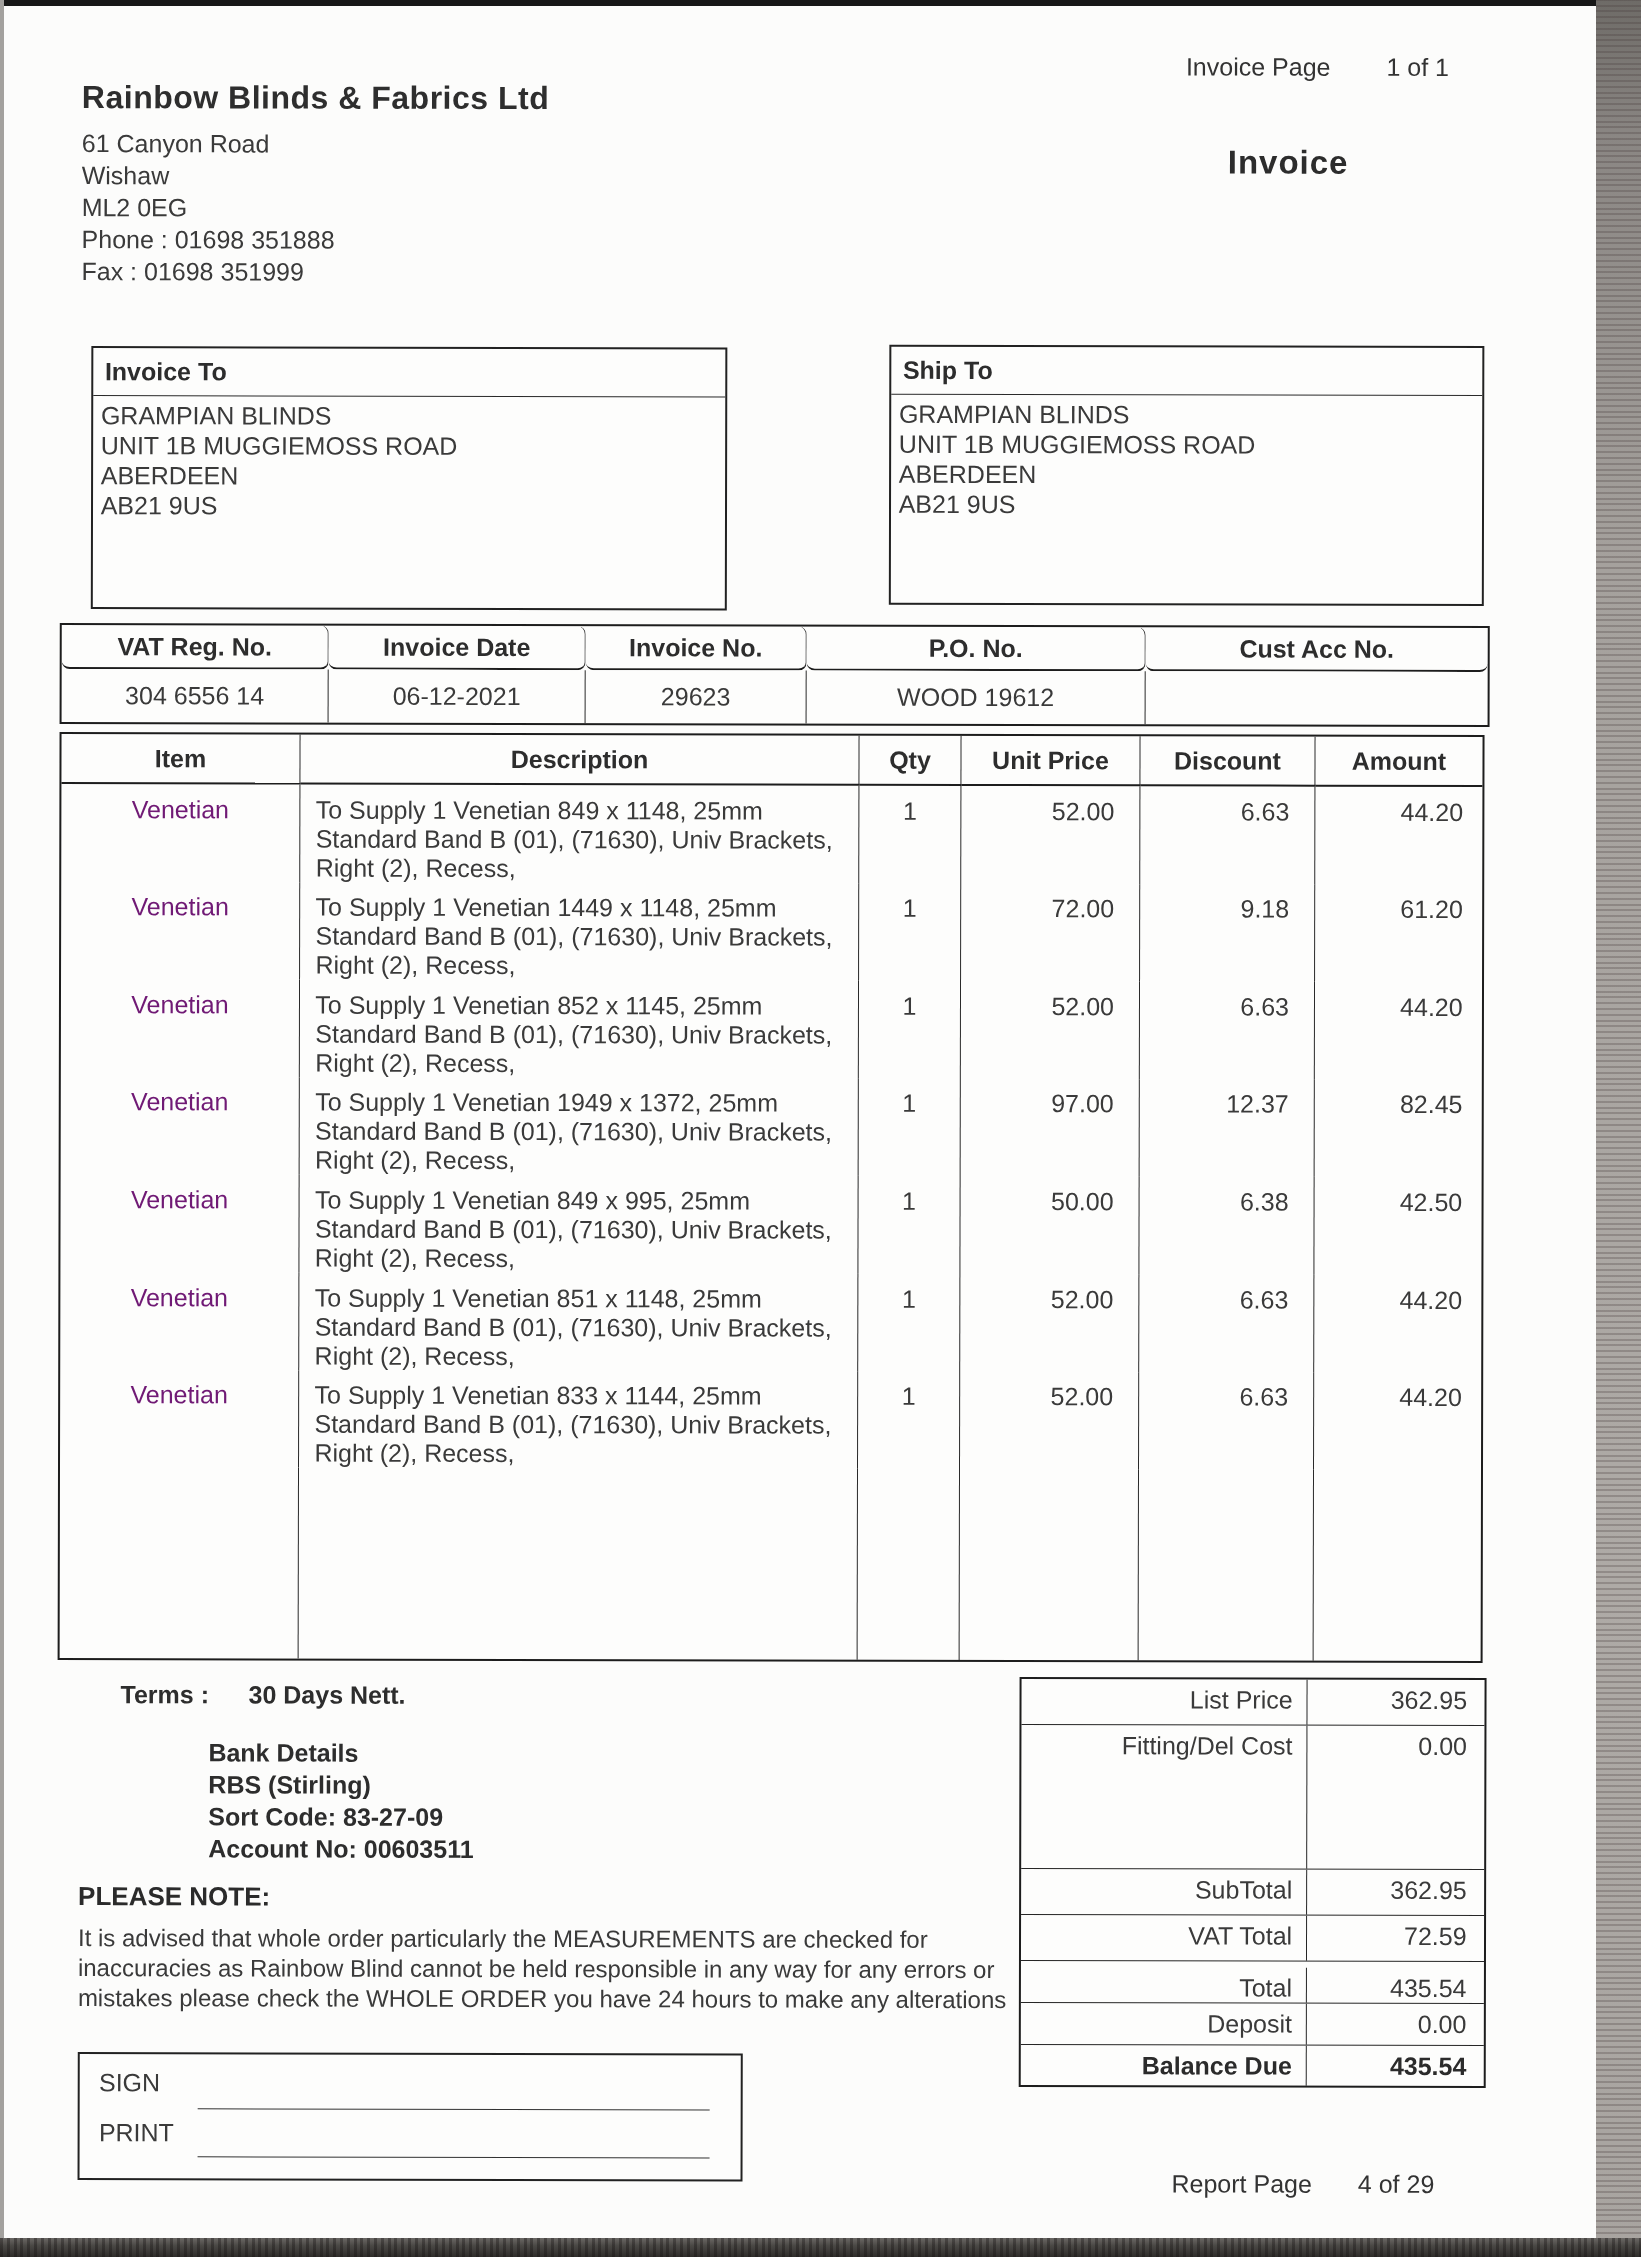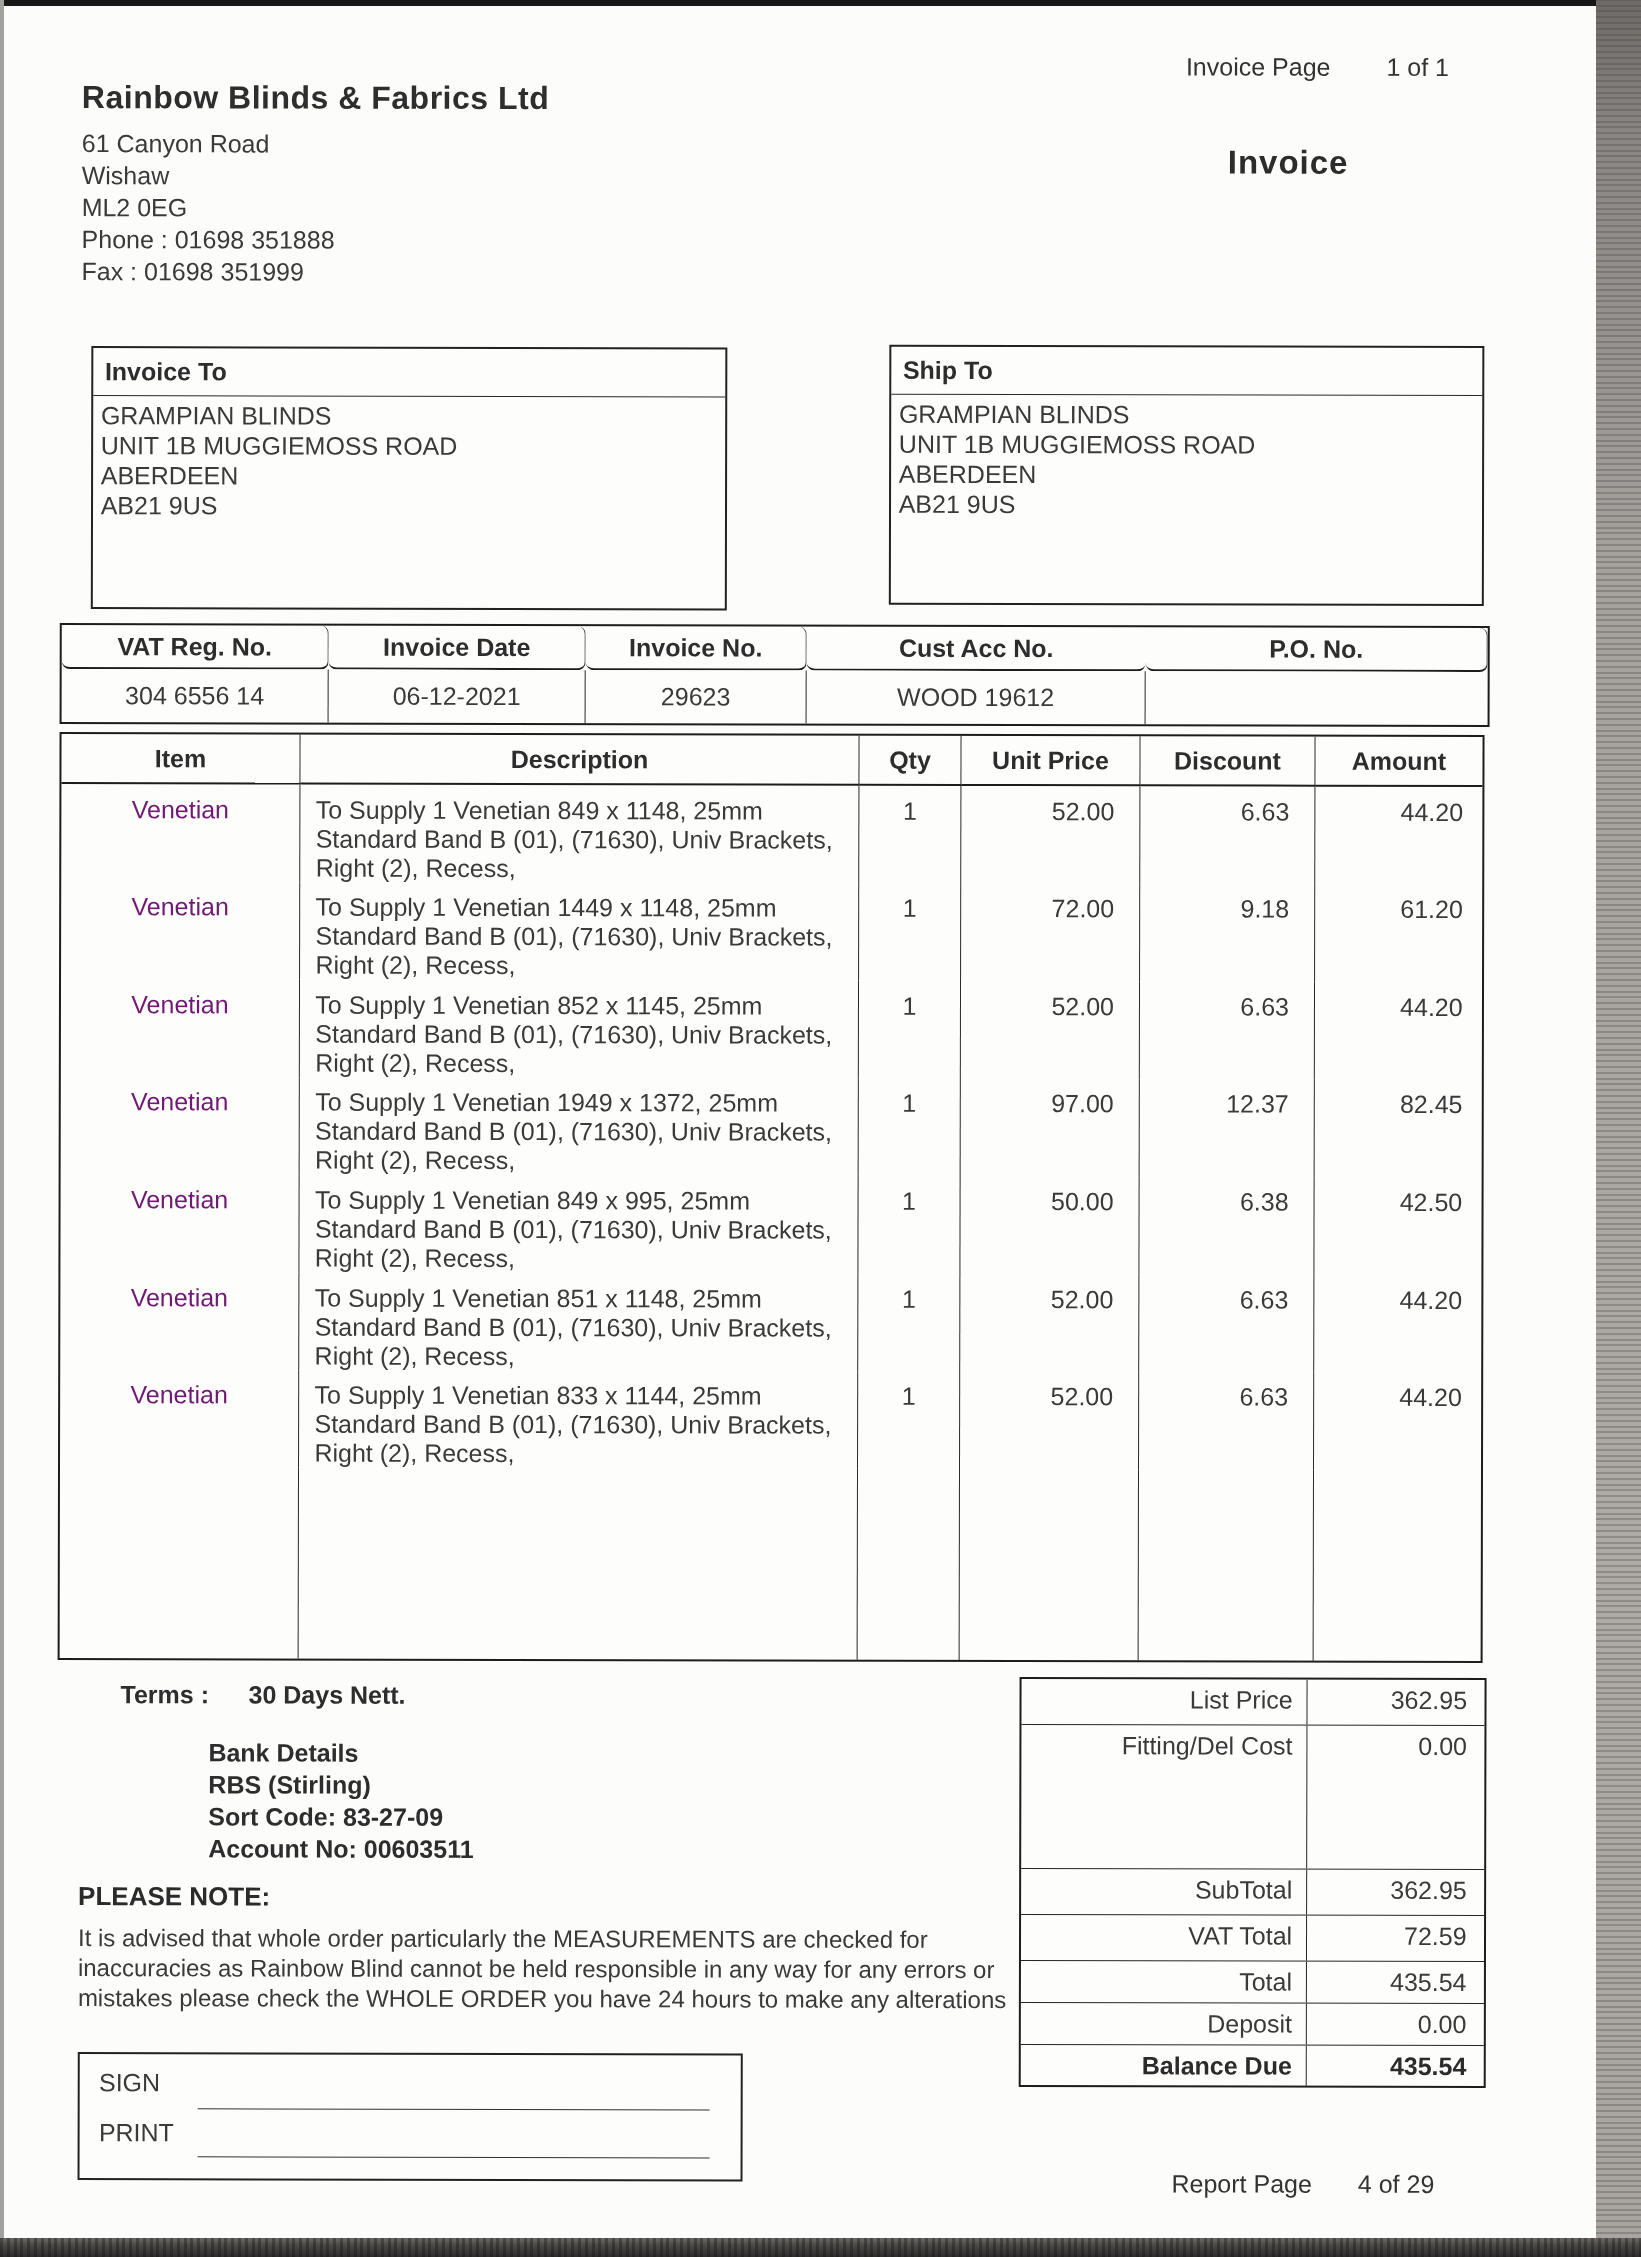--- a/index.html
+++ b/index.html
@@ -91,21 +91,21 @@
     font-size:25px;
   }
   .totals .row{display:flex;border-bottom:1.9px solid #262626;}
   .totals .row:last-child{border-bottom:none;flex:1;}
   .totals .lbl{flex:1;text-align:right;padding:5.8px 13.5px 0 0;color:#3a3a3a;}
   .totals .val{width:160px;border-left:1.9px solid #262626;text-align:right;padding:5.8px 17.4px 0 0;color:#3a3a3a;}
   .totals .r-list{height:45px;}
   .totals .r-fit{height:143px;}
   .totals .r-sub{height:45px;}
   .totals .r-vat{height:45px;}
-  .totals .r-tot{height:41px;}
+  .totals .r-tot{height:41px;align-items:flex-end;}
   .totals .r-dep{height:41px;}
   .totals .bold .lbl,.totals .bold .val{font-weight:bold;color:#2b2b2b;}
 
   
   .sign-box{position:absolute;left:82px;top:2052px;width:661px;height:124px;border:2.9px solid #222;background:#fdfdfc;}
   .sign-box .lab{position:absolute;left:19.3px;font-size:25px;color:#3a3a3a;}
   .sign-lab{top:13.5px;}
   .print-lab{top:64px;}
   .sign-line{position:absolute;border-bottom:1.9px solid #333;height:0;}
   .line1{left:118px;top:54px;width:512px;}
@@ -152,22 +152,22 @@
         <div>UNIT 1B MUGGIEMOSS ROAD</div>
         <div>ABERDEEN</div>
         <div>AB21 9US</div>
       </div>
     </div>
 
     <div class="info-table">
       <div class="h c">VAT Reg. No.</div>
       <div class="h c">Invoice Date</div>
       <div class="h c">Invoice No.</div>
+      <div class="h c">P.O. No.</div>
       <div class="h">Cust Acc No.</div>
-      <div class="h c">P.O. No.</div>
       <div class="v c">304 6556 14</div>
       <div class="v c">06-12-2021</div>
       <div class="v c">29623</div>
       <div class="v c">WOOD 19612</div>
     </div>
 
     <div class="items-table">
       <div class="h cell">Item</div>
       <div class="h cell">Description</div>
       <div class="h cell">Qty</div>

